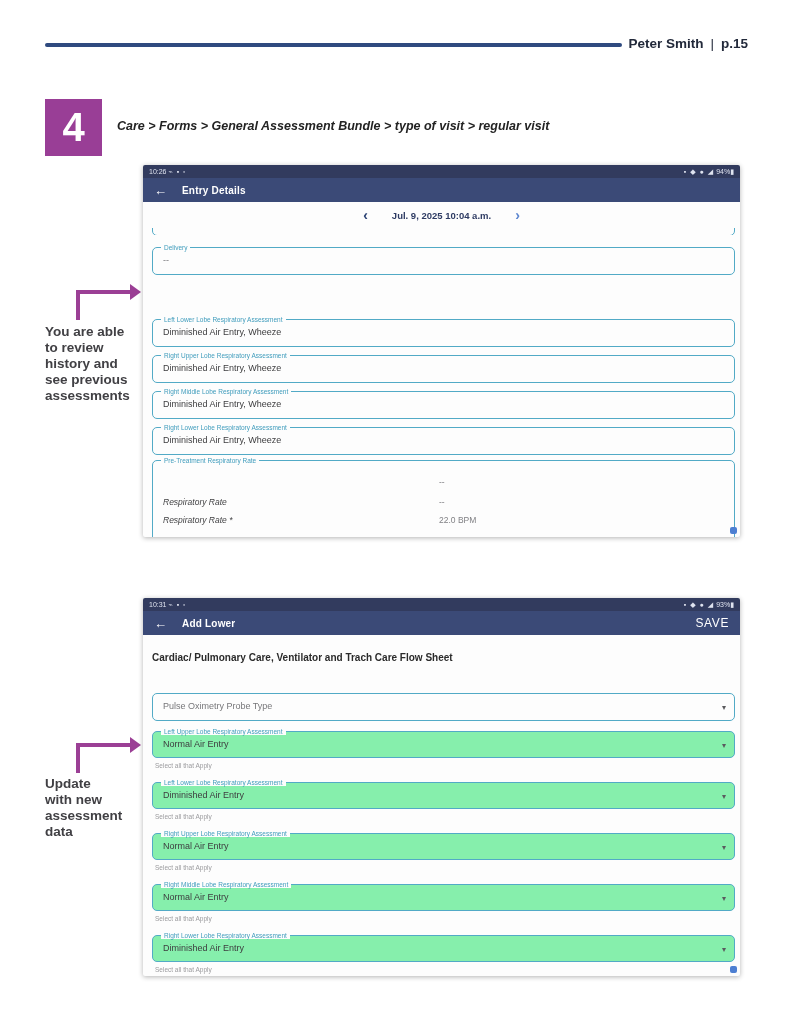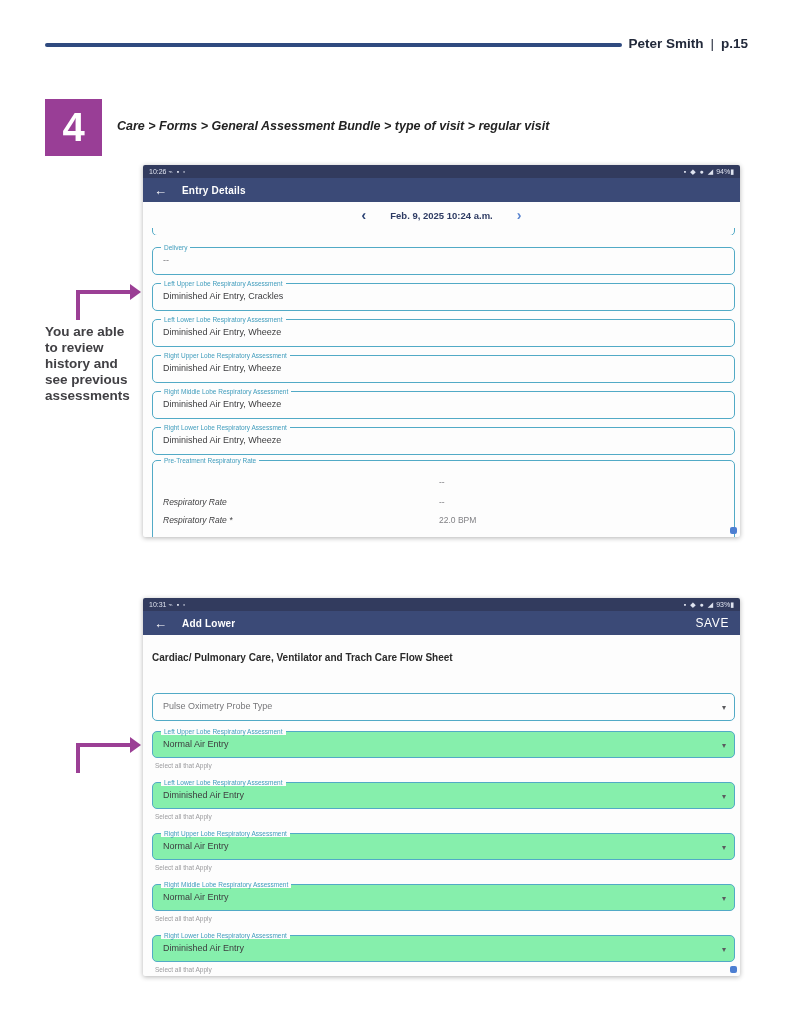--- a/index.html
+++ b/index.html
@@ -81,53 +81,53 @@
 
   <div class="ann" style="left:45px;top:324px;">You are able
 to review
 history and
 see previous
 assessments</div>
   <div class="arr-v" style="left:76px;top:290px;height:30px;"></div>
   <div class="arr-h" style="left:76px;top:290px;width:55px;"></div>
   <div class="arr-head" style="left:130px;top:284px;"></div>
 
+  <div class="ann" style="left:45px;top:776px;">Update
+with new
+assessment
+data</div>
   <div class="arr-v" style="left:76px;top:743px;height:30px;"></div>
   <div class="arr-h" style="left:76px;top:743px;width:55px;"></div>
   <div class="arr-head" style="left:130px;top:737px;"></div>
 
   <div class="screen" style="top:165px;height:372px;">
     <div class="statusbar">
       <span><span>10:26</span>
             <span class="glyphs">⌁ ▪ ▫</span></span>
       <span><span class="glyphs">▪ ◆ ● ◢</span>
             <span>94%</span><span>▮</span></span>
     </div>
     <div class="appbar">
       <span class="back">←</span>
       <span class="atitle">Entry Details</span>
     </div>
 
     <div class="datenav" style="top:44px;">
       <span class="chev prev">‹</span>
-      <span class="dtxt">Feb. 9, 2025 10:24 a.m.</span>
+      <span class="dtxt">Jul. 9, 2025 10:04 a.m.</span>
       <span class="chev next">›</span>
     </div>
 
     <div class="cutwrap" style="top:63px;height:7px;">
       <div class="inner" style="margin-top:-20px;"></div>
     </div>
 
     <div class="fld" style="top:82px;height:26px;">
       <span class="flbl">Delivery</span>
       <span class="fval gray">--</span>
-    </div>
-    <div class="fld" style="top:118px;height:26px;">
-      <span class="flbl">Left Upper Lobe Respiratory Assessment</span>
-      <span class="fval">Diminished Air Entry, Crackles</span>
     </div>
     <div class="fld" style="top:154px;height:26px;">
       <span class="flbl">Left Lower Lobe Respiratory Assessment</span>
       <span class="fval">Diminished Air Entry, Wheeze</span>
     </div>
     <div class="fld" style="top:190px;height:26px;">
       <span class="flbl">Right Upper Lobe Respiratory Assessment</span>
       <span class="fval">Diminished Air Entry, Wheeze</span>
     </div>
     <div class="fld" style="top:226px;height:26px;">

